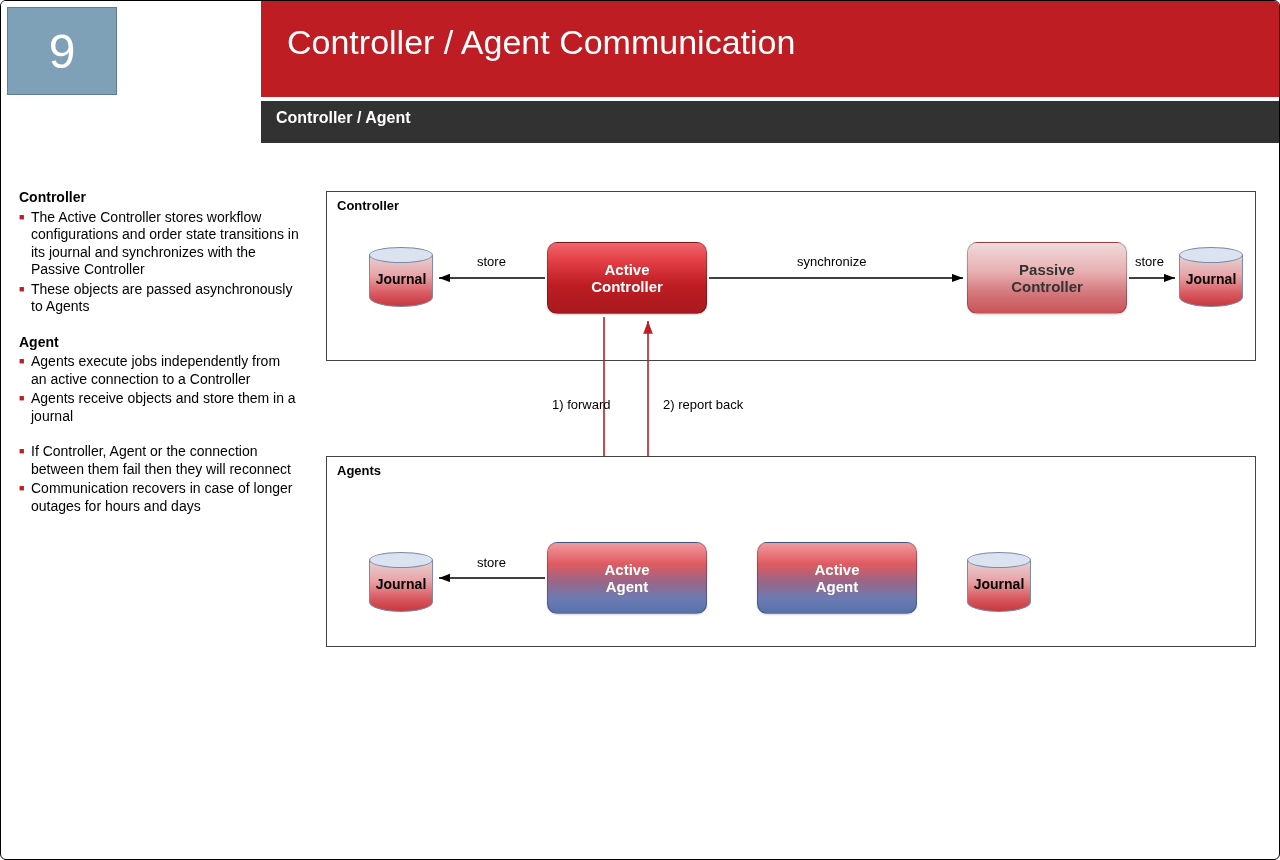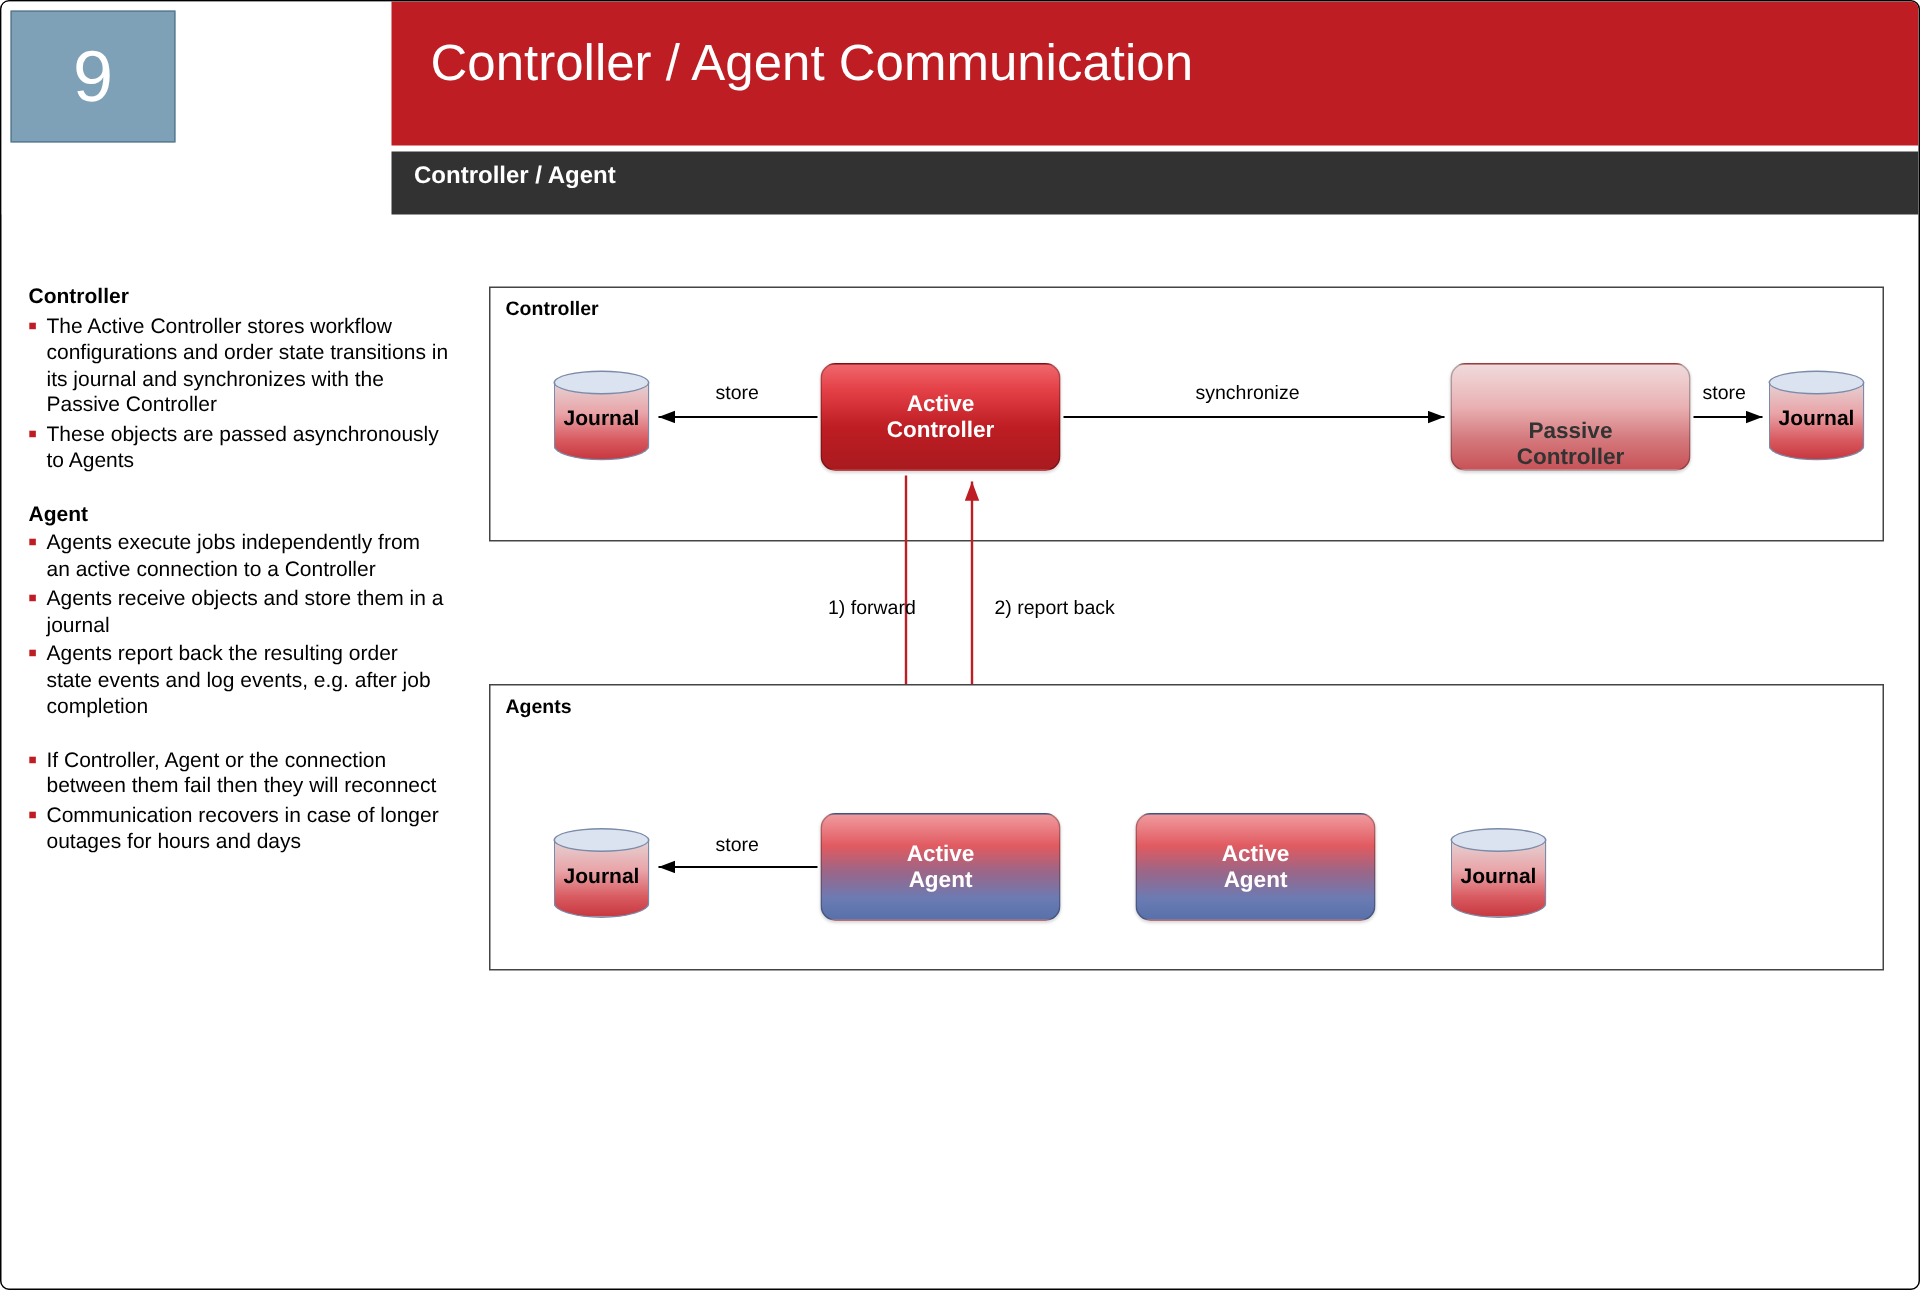--- a/index.html
+++ b/index.html
@@ -126,21 +126,20 @@
     text-align: center;
     border: 1px solid rgba(0,0,0,0.25);
     box-shadow: 0 1px 2px rgba(0,0,0,0.15);
   }
   .node-red {
     background: linear-gradient(to bottom, #ef676c 0%, #e33f46 25%, #bd1d23 60%, #a81a1f 100%);
   }
   .node-faded {
     background: linear-gradient(to bottom, #f0dadb 0%, #e9b1b3 40%, #d47a7e 70%, #c85257 100%);
     color: #333;
-    justify-content: flex-end;
   }
   .node-bluered {
     background: linear-gradient(to bottom, #f09a9e 0%, #e05a60 30%, #9a6688 55%, #6b7bb3 80%, #5870a9 100%);
   }
   .node span { font-size: 15px; line-height: 1.15; }
 
   .cylinder {
     position: absolute;
     width: 64px;
     height: 60px;
@@ -202,21 +201,20 @@
     <h4>Controller</h4>
     <ul>
       <li>The Active Controller stores workflow configurations and order state transitions in its journal and synchronizes with the Passive Controller</li>
       <li>These objects are passed asynchronously to Agents</li>
     </ul>
 
     <h4>Agent</h4>
     <ul>
       <li>Agents execute jobs independently from an active connection to a Controller</li>
       <li>Agents receive objects and store them in a journal</li>
-      <li>Agents report back the resulting order state events and log events, e.g. after job completion</li>
     </ul>
 
     <ul>
       <li>If Controller, Agent or the connection between them fail then they will reconnect</li>
       <li>Communication recovers in case of longer outages for hours and days</li>
     </ul>
   </div>
 
   <div class="panel" style="left:325px; top:190px; width:930px; height:170px;">
     <div class="panel-title">Controller</div>

